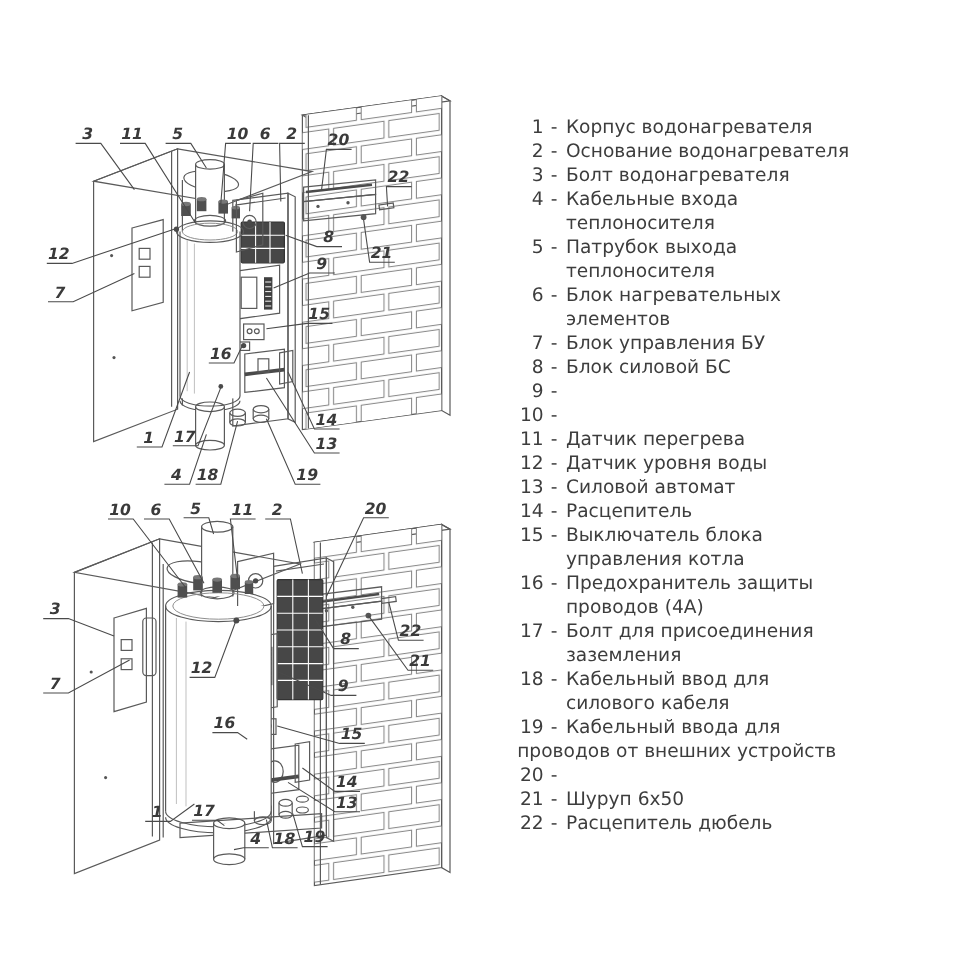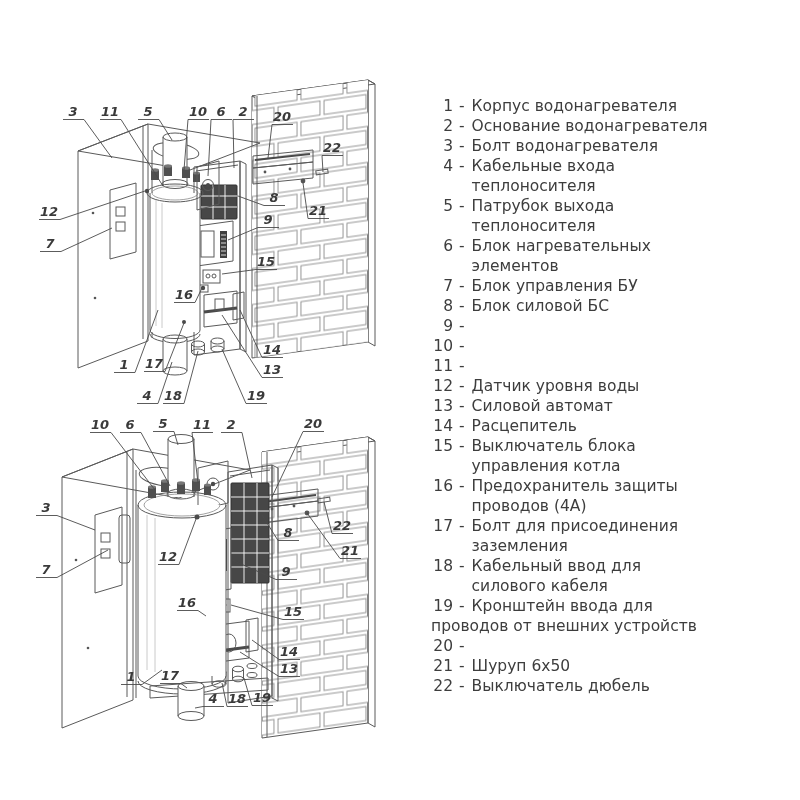--- a/index.html
+++ b/index.html
@@ -439,20 +439,21 @@
         <span class="li-num">9</span>
         <span class="li-dash">-</span>
       </div>
       <div class="legend-item">
         <span class="li-num">10</span>
         <span class="li-dash">-</span>
       </div>
       <div class="legend-item">
         <span class="li-num">11</span>
         <span class="li-dash">-</span>
+        <span class="li-text">Датчик перегрева</span>
       </div>
       <div class="legend-item">
         <span class="li-num">12</span>
         <span class="li-dash">-</span>
         <span class="li-text">Датчик уровня воды</span>
       </div>
       <div class="legend-item">
         <span class="li-num">13</span>
         <span class="li-dash">-</span>
         <span class="li-text">Силовой автомат</span>
@@ -482,32 +483,32 @@
       </div>
       <div class="legend-item">
         <span class="li-num">18</span>
         <span class="li-dash">-</span>
         <span class="li-text">Кабельный ввод для
 силового кабеля</span>
       </div>
       <div class="legend-item">
         <span class="li-num">19</span>
         <span class="li-dash">-</span>
-        <span class="li-text">Кронштейн ввода для</span>
+        <span class="li-text">Кабельный ввода для</span>
       </div>
       <div class="legend-flush">проводов от внешних устройств</div>
       <div class="legend-item">
         <span class="li-num">20</span>
         <span class="li-dash">-</span>
       </div>
       <div class="legend-item">
         <span class="li-num">21</span>
         <span class="li-dash">-</span>
         <span class="li-text">Шуруп 6х50</span>
       </div>
       <div class="legend-item">
         <span class="li-num">22</span>
         <span class="li-dash">-</span>
-        <span class="li-text">Выключатель дюбель</span>
+        <span class="li-text">Расцепитель дюбель</span>
       </div>
     </div>
 
 </div>
 
 </body></html>

